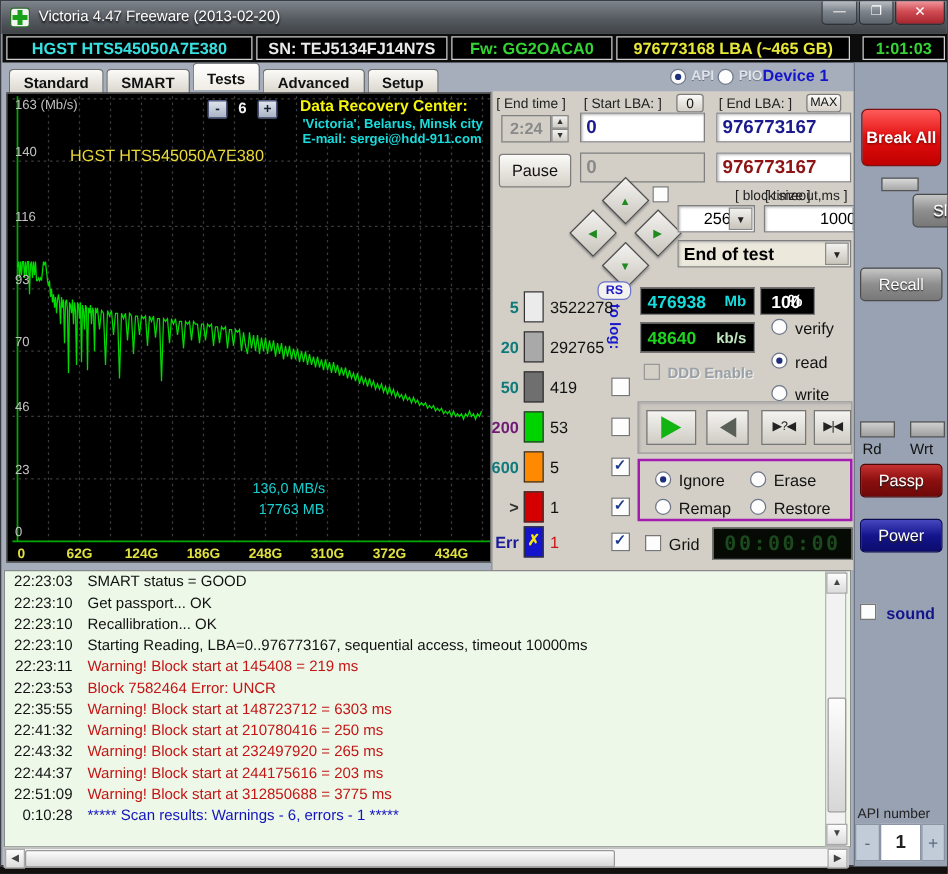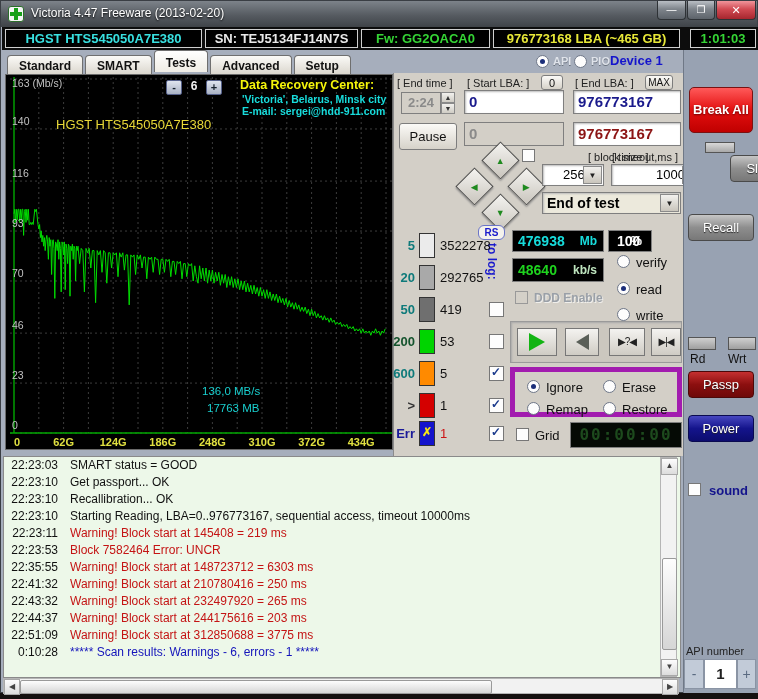--- a/index.html
+++ b/index.html
@@ -89,21 +89,21 @@
   #spd-disp .v{position:absolute;left:5px;top:3px;color:#1ed41e;font-size:14px;}
   #spd-disp .u{position:absolute;right:6px;top:4px;color:#bfe5bf;font-size:12px;}
   .rlabel{font-size:13px;color:#111;}
   #ddd-label{color:#9aa0a8;text-shadow:1px 1px 0 #f0efec;font-size:12px;font-weight:bold;}
   #playpanel{left:509px;top:320px;width:172px;height:42px;background:#cbc7bf;border:1px solid #9a9a9a;
              box-shadow:inset 1px 1px 2px #aaa;}
   .mbtn{background:linear-gradient(#f4f3f0,#cfccc4);border:1px solid #777;text-align:center;}
   .tri-r{display:inline-block;width:0;height:0;border-left:16px solid #12b412;border-top:9px solid transparent;border-bottom:9px solid transparent;margin-top:4px;}
   .tri-l{display:inline-block;width:0;height:0;border-right:13px solid #5a5f58;border-top:8px solid transparent;border-bottom:8px solid transparent;margin-top:5px;}
   .mglyph{font-size:10px;line-height:26px;color:#222;letter-spacing:-1px;}
-  #actpanel{left:509px;top:366px;width:172px;height:50px;background:#d3cfc7;border:5px solid #a21caf;}
+  #actpanel{left:509px;top:366px;width:172px;height:50px;background:#d3cfc7;border:2px solid #a21caf;}
   #ledpanel{left:569px;top:421px;width:112px;height:26px;background:#050a05;border:1px solid #7f7f7f;
             color:#1d4a1d;font-family:"DejaVu Sans Mono",monospace;font-size:16px;font-weight:bold;
             text-align:center;line-height:24px;letter-spacing:2px;}
   
   #sidebar{left:682px;top:49px;width:75px;height:643px;background:#98a2b2;border-left:1px solid #6f7886;}
   .sbtn{left:687px;width:66px;height:27px;border-radius:4px;border:1px solid #4a4a4a;color:#fff;
         font-size:13px;text-align:center;line-height:25px;text-shadow:0 1px 1px #222;
         background:linear-gradient(#c6c6c6,#8e8e8e 50%,#787878);}
   #break-all{left:688px;top:86px;width:64px;height:46px;border-radius:5px;border:1px solid #7a1212;
         background:linear-gradient(#ff5a5a,#e30f0f 50%,#c00000);color:#fff;font-size:13px;font-weight:bold;
@@ -355,21 +355,21 @@
   <div class="abs sbar" id="hscroll">
     <span class="sarrow" style="left:0;top:0;width:14px;height:14px;line-height:13px;">◀</span>
     <span class="sthumb" style="left:16px;top:1px;width:470px;height:12px;"></span>
     <span class="sarrow" style="right:0;top:0;width:14px;height:14px;line-height:13px;">▶</span>
   </div>
 
 <div class="abs" style="left: 392px; top: 232px; width: 96px; height: 26px; white-space: nowrap;"><span class="clabel" style="color:#0e7a7a">5</span><span class="cbox" style="background:#ebebeb"></span><span class="cval" style="color:#111111">3522278</span></div>
       <div class="abs" style="left: 392px; top: 264px; width: 96px; height: 26px; white-space: nowrap;"><span class="clabel" style="color:#0e7a7a">20</span><span class="cbox" style="background:#a9a9a9"></span><span class="cval" style="color:#111111">292765</span></div>
       <div class="abs" style="left: 392px; top: 296px; width: 96px; height: 26px; white-space: nowrap;"><span class="clabel" style="color:#0e7a7a">50</span><span class="cbox" style="background:#6f6f6f"></span><span class="cval" style="color:#111111">419</span></div>
       <span class="cb" style="left: 488px; top: 301px;"></span>
-      <div class="abs" style="left: 392px; top: 328px; width: 96px; height: 26px; white-space: nowrap;"><span class="clabel" style="color:#14532d">200</span><span class="cbox" style="background:#00d400"></span><span class="cval" style="color:#111111">53</span></div>
+      <div class="abs" style="left: 392px; top: 328px; width: 96px; height: 26px; white-space: nowrap;"><span class="clabel" style="color:#701a75">200</span><span class="cbox" style="background:#00d400"></span><span class="cval" style="color:#111111">53</span></div>
       <span class="cb" style="left: 488px; top: 333px;"></span>
       <div class="abs" style="left: 392px; top: 360px; width: 96px; height: 26px; white-space: nowrap;"><span class="clabel" style="color:#0e7a7a">600</span><span class="cbox" style="background:#ff8a00"></span><span class="cval" style="color:#111111">5</span></div>
       <span class="cb on" style="left: 488px; top: 365px;"></span>
       <div class="abs" style="left: 392px; top: 392px; width: 96px; height: 26px; white-space: nowrap;"><span class="clabel" style="color:#333333">&gt;</span><span class="cbox" style="background:#d40000"></span><span class="cval" style="color:#111111">1</span></div>
       <span class="cb on" style="left: 488px; top: 397px;"></span>
       <div class="abs" style="left: 392px; top: 420px; width: 96px; height: 26px; white-space: nowrap;"><span class="clabel" style="color:#1a1a99">Err</span><span class="cbox" style="background:#1414cc">✗</span><span class="cval" style="color:#cc1414">1</span></div>
       <span class="cb on" style="left: 488px; top: 425px;"></span>
     </div>
 </div>
 

